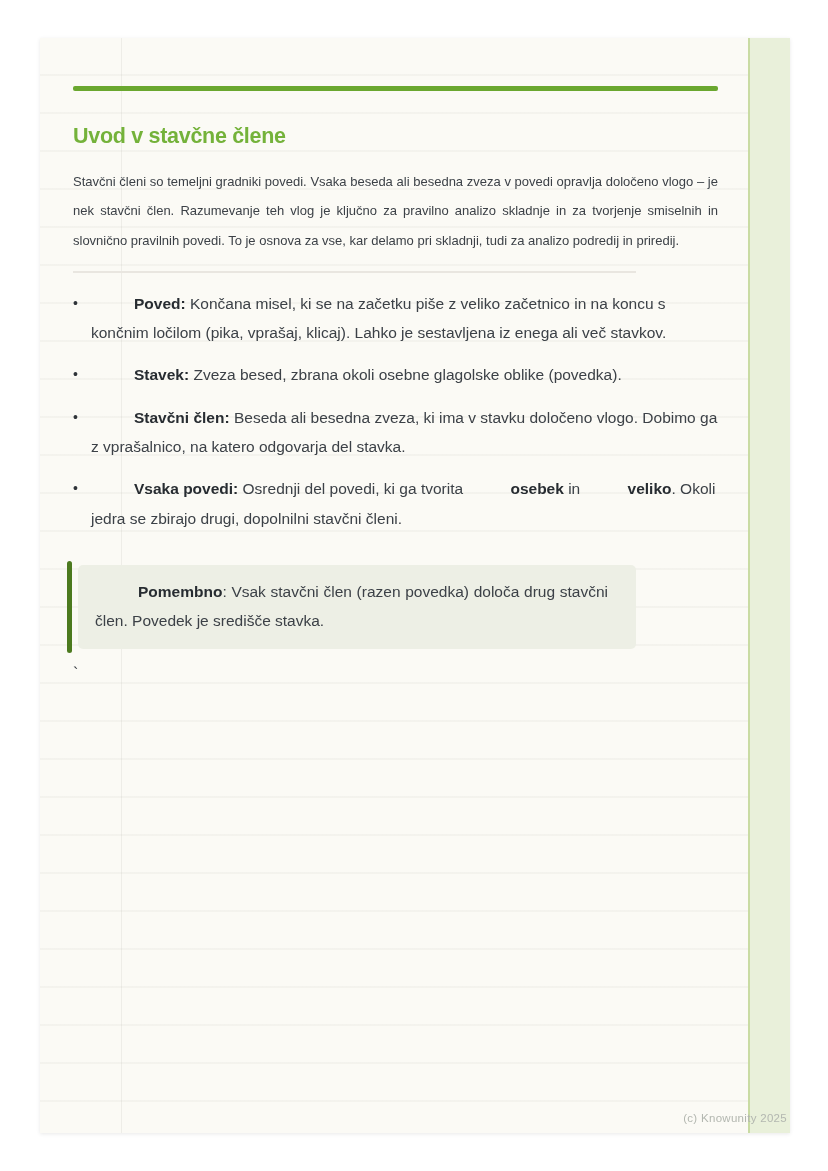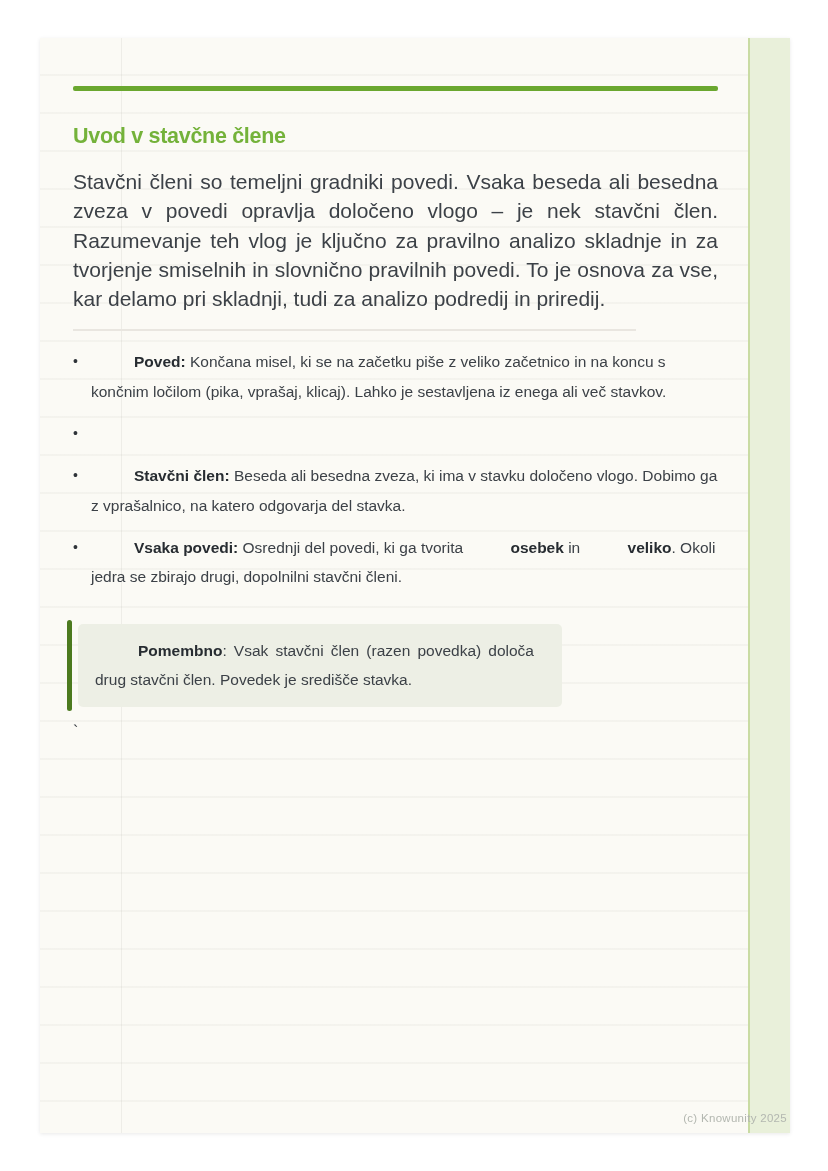--- a/index.html
+++ b/index.html
@@ -48,21 +48,21 @@
   }
   h2.section-heading {
     margin-top: 33px;
     font-size: 21.5px;
     font-weight: 700;
     letter-spacing: -0.3px;
     color: #74b23a;
   }
   p.body-text {
     margin-top: 18px;
-    font-size: 21px;
+    font-size: 13px;
     line-height: 29.3px;
     color: #3c4147;
     text-align: justify;
   }
   .divider {
     margin-top: 16px;
     width: 563px;
     border-top: 2px solid #e9e6e0;
   }
   ul.def-list {
@@ -83,21 +83,21 @@
   }
   ul.def-list b, .callout b {
     font-weight: 700;
     color: #272c31;
     margin-left: 43px;
   }
   .callout {
     position: relative;
     margin-top: 32px;
     margin-left: 5px;
-    width: 484px;
+    width: 558px;
     background: #edefe5;
     border-radius: 5px;
     padding: 12px 28px 13px 17px;
   }
   .callout-bar {
     position: absolute;
     left: -11px; top: -4px; bottom: -4px;
     width: 5px;
     border-radius: 3px;
     background: #4c7a1f;
@@ -137,20 +137,21 @@
     <div class="divider"></div>
 
 
     <ul class="def-list">
       <li>
         <span class="marker">•</span>
         <span class="li-body"><b>Poved:</b><span> Končana misel, ki se na začetku piše z veliko začetnico in na koncu s končnim ločilom (pika, vprašaj, klicaj). Lahko je sestavljena iz enega ali več stavkov.</span></span>
       </li>
       <li>
         <span class="marker">•</span>
+        <span class="li-body"><b>Stavek:</b><span> Zveza besed, zbrana okoli osebne glagolske oblike (povedka).</span></span>
       </li>
       <li>
         <span class="marker">•</span>
         <span class="li-body"><b>Stavčni člen:</b><span> Beseda ali besedna zveza, ki ima v stavku določeno vlogo. Dobimo ga z vprašalnico, na katero odgovarja del stavka.</span></span>
       </li>
       <li>
         <span class="marker">•</span>
         <span class="li-body"><b>Vsaka povedi:</b><span> Osrednji del povedi, ki ga tvorita </span><b>osebek</b><span> in </span><b>veliko</b><span>. Okoli jedra se zbirajo drugi, dopolnilni stavčni členi.</span></span>
       </li>
     </ul>

